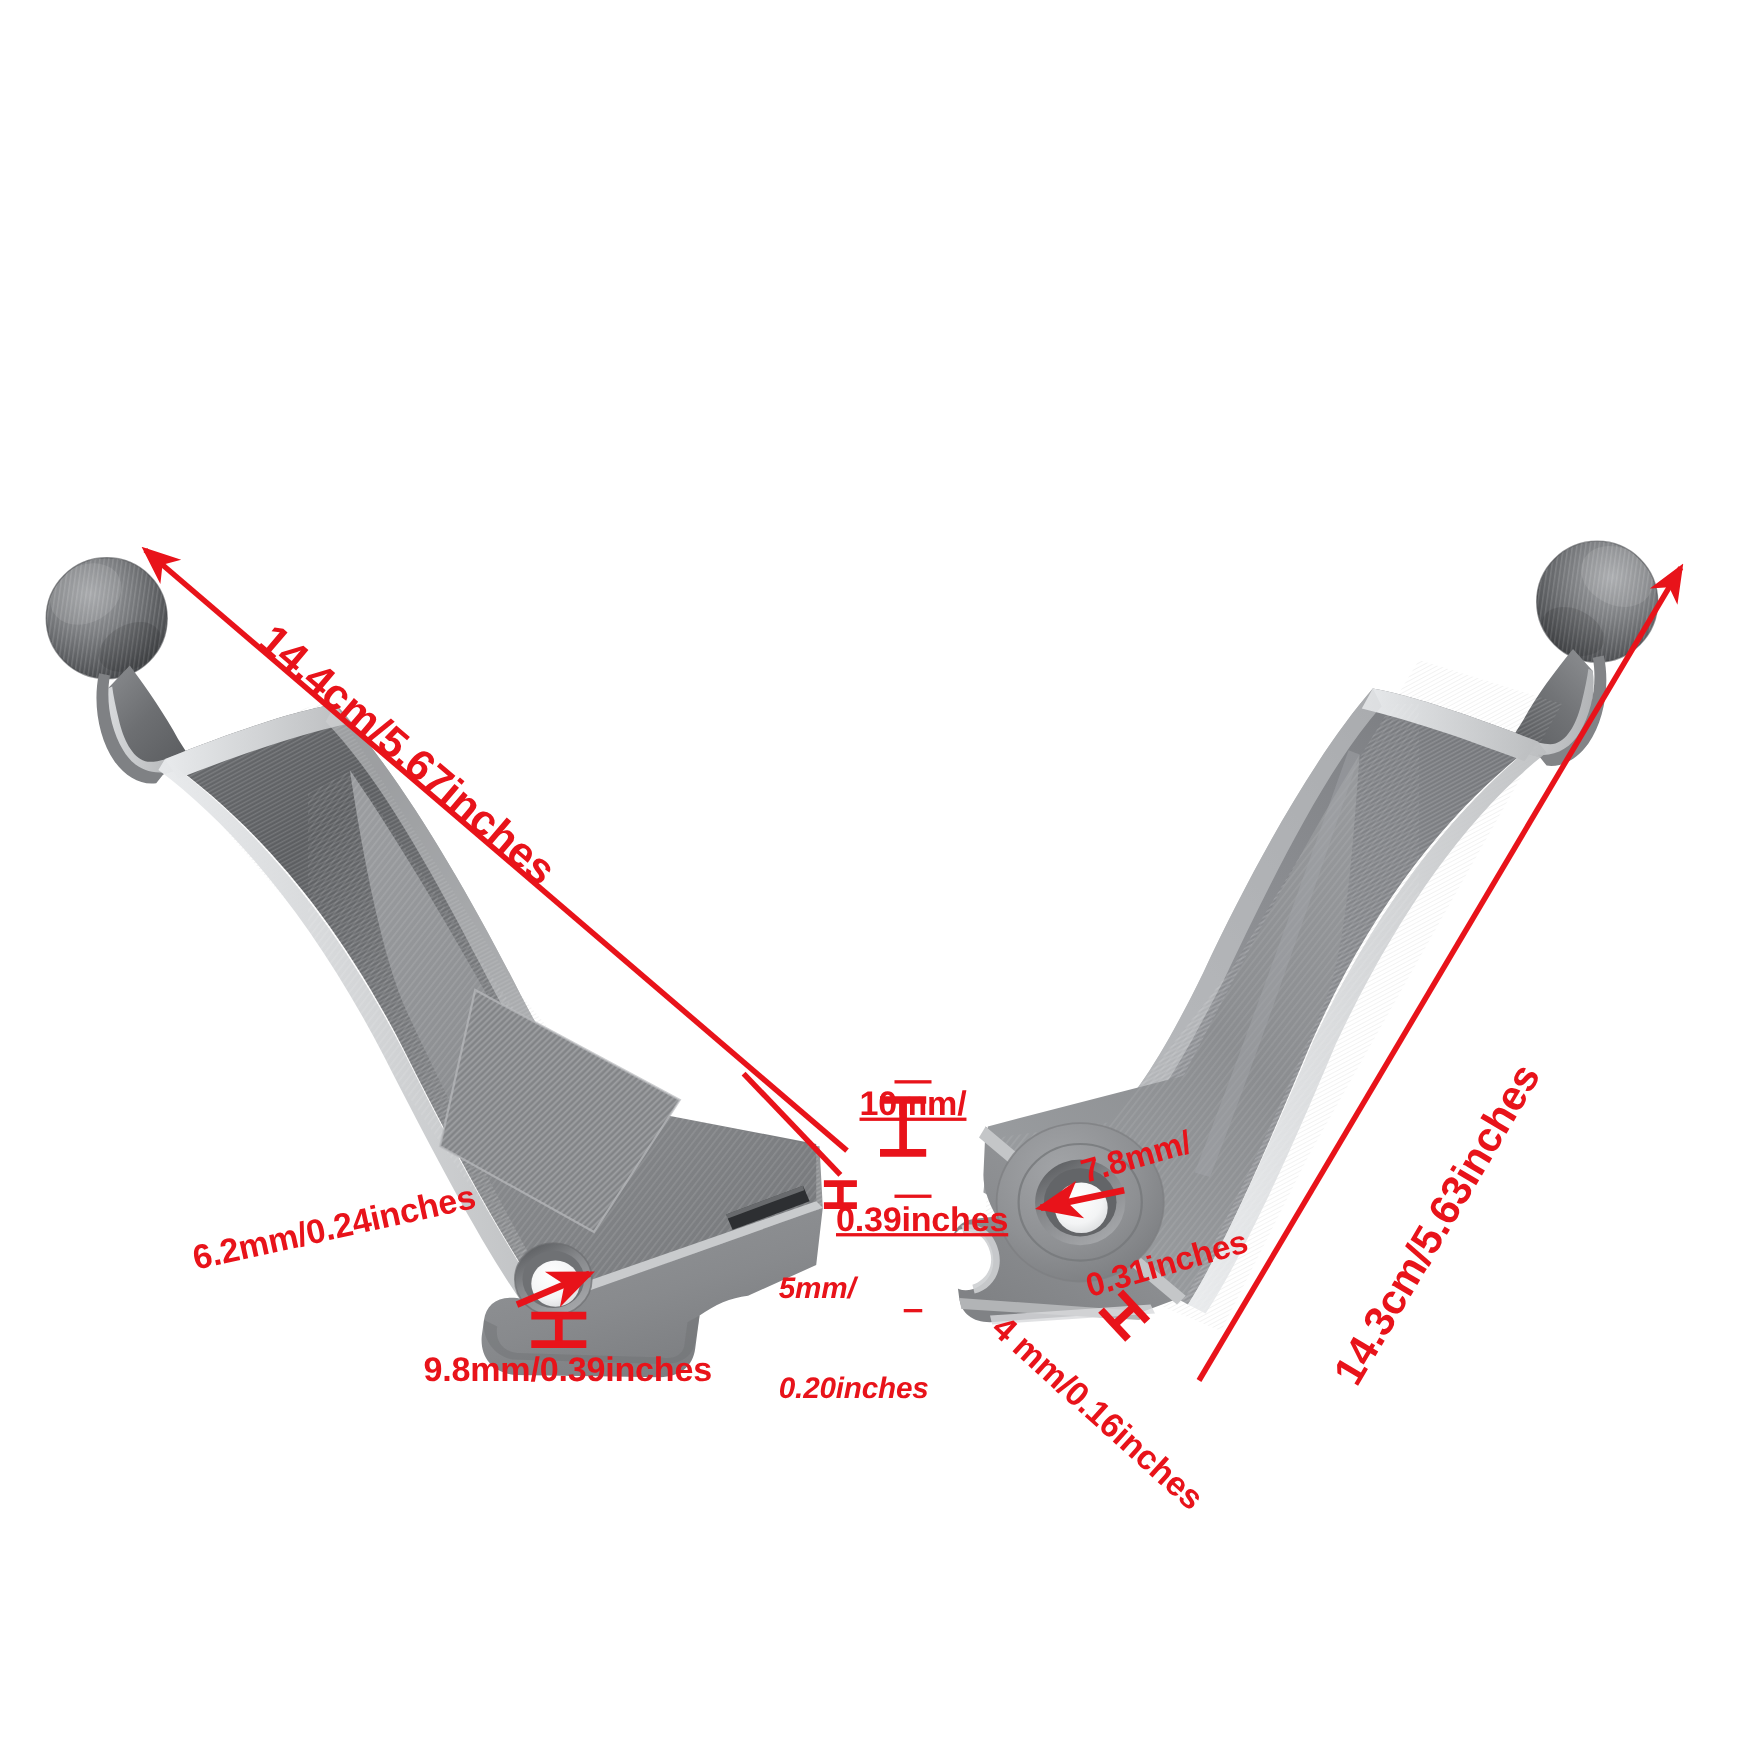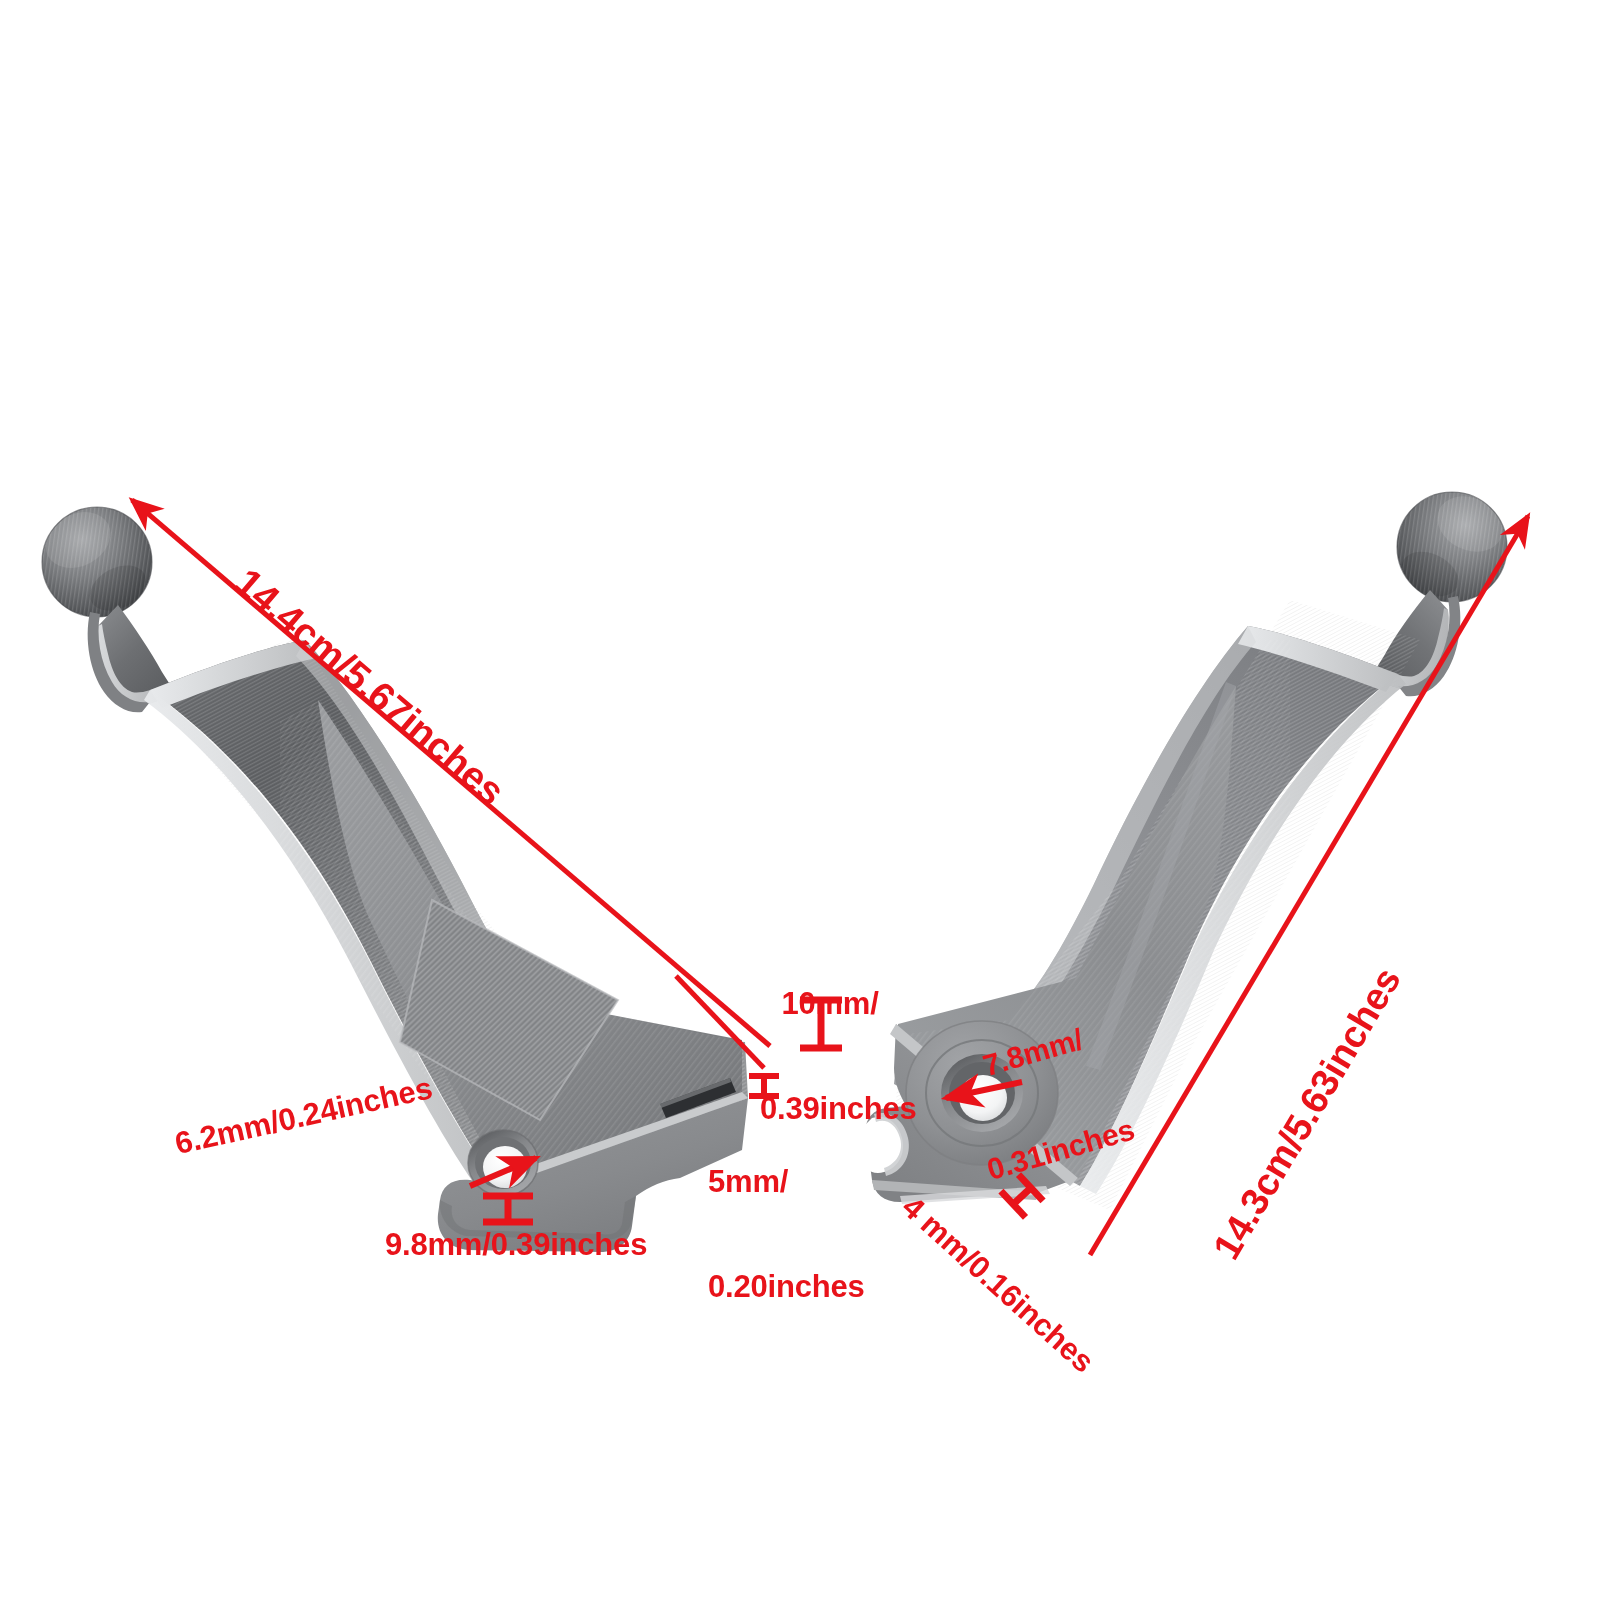--- a/index.html
+++ b/index.html
@@ -392,26 +392,26 @@
       <line x1="1022" y1="1082" x2="946" y2="1098" stroke-width="6" marker-end="url(#arrowRed)"></line>
     </g>
   </svg>
 
   <div class="dim-label center" style="left:255px; top:560px; width:320px; font-size:39px;
               transform: rotate(40.5deg); transform-origin: left top;">14.4cm/5.67inches</div>
 
   <div class="dim-label center" style="left:1205px; top:1245px; width:330px; font-size:38px;
               transform: rotate(-59.5deg); transform-origin: left top;">14.3cm/5.63inches</div>
 
-  <div class="dim-label center" style="left:760px; top:918px; width:140px; font-size:31px;">
+  <div class="dim-label center" style="left:760px; top:918px; width:140px; font-size:31px;text-decoration:underline;">
     <div>10mm/</div>
     <div>0.39inches</div>
   </div>
 
-  <div class="dim-label left" style="left:708px; top:1096px; width:180px; font-size:31px;">
+  <div class="dim-label left" style="left:708px; top:1096px; width:180px; font-size:27px;font-style:italic;">
     <div>5mm/</div>
     <div>0.20inches</div>
   </div>
 
   <div class="dim-label left" style="left:172px; top:1128px; width:420px; font-size:31px;
               transform: rotate(-12.5deg); transform-origin: left top;">6.2mm/0.24inches</div>
 
   <div class="dim-label center" style="left:385px; top:1228px; width:250px; font-size:31px;text-align:center;">9.8mm/0.39inches</div>
 
   <div class="dim-label center" style="left:933px; top:994px; width:160px; font-size:30px;

